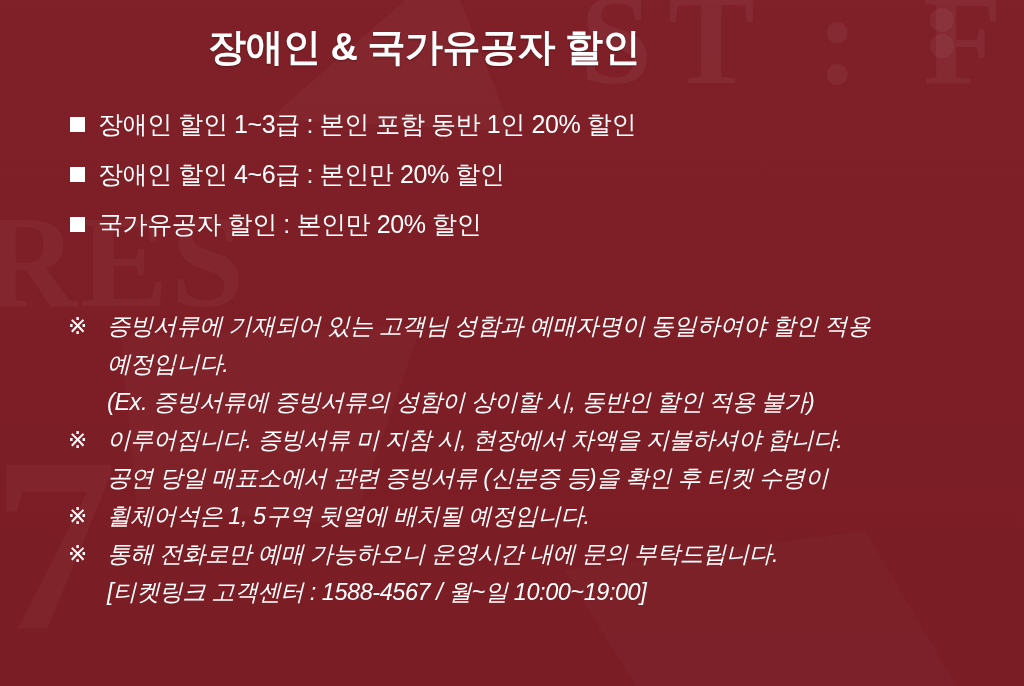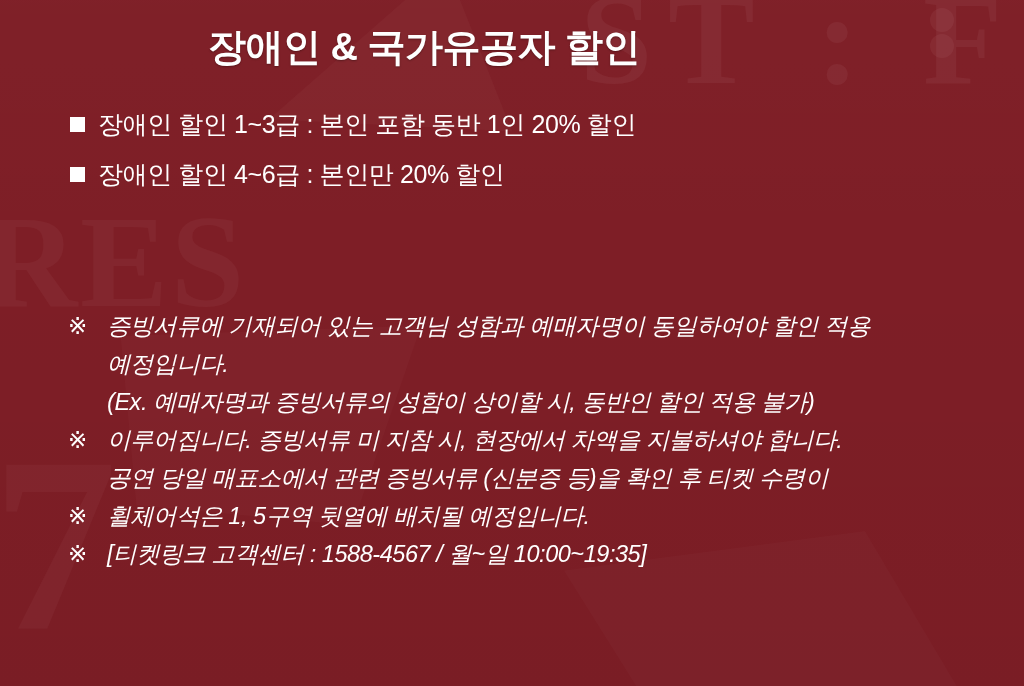--- a/index.html
+++ b/index.html
@@ -226,30 +226,34 @@
 
     <ul class="bullet-list">
       <li class="bullet-item">
         <span class="bullet-marker"></span>
         <span class="bullet-text">장애인 할인 1~3급 : 본인 포함 동반 1인 20% 할인</span>
       </li>
       <li class="bullet-item">
         <span class="bullet-marker"></span>
         <span class="bullet-text">장애인 할인 4~6급 : 본인만 20% 할인</span>
       </li>
+      <li class="bullet-item">
+        <span class="bullet-marker"></span>
+        <span class="bullet-text">국가유공자 할인 : 본인만 20% 할인</span>
+      </li>
     </ul>
 
     <div class="notes">
 
       <div class="note">
         <span class="note-mark">※</span>
         <div class="note-lines">
           <div class="note-line">증빙서류에 기재되어 있는 고객님 성함과 예매자명이 동일하여야 할인 적용</div>
           <div class="note-line">예정입니다.</div>
-          <div class="note-line">(Ex. 예매자명과 증빙서류의 성함이 상이할 시, 동반인 할인 적용 불가)</div>
+          <div class="note-line">(Ex. 증빙서류에 증빙서류의 성함이 상이할 시, 동반인 할인 적용 불가)</div>
         </div>
       </div>
 
       <div class="note">
         <span class="note-mark">※</span>
         <div class="note-lines">
           <div class="note-line">이루어집니다. 증빙서류 미 지참 시, 현장에서 차액을 지불하셔야 합니다.</div>
           <div class="note-line">공연 당일 매표소에서 관련 증빙서류 (신분증 등)을 확인 후 티켓 수령이</div>
         </div>
       </div>
@@ -257,19 +261,20 @@
       <div class="note">
         <span class="note-mark">※</span>
         <div class="note-lines">
           <div class="note-line">휠체어석은 1, 5구역 뒷열에 배치될 예정입니다.</div>
         </div>
       </div>
 
       <div class="note">
         <span class="note-mark">※</span>
         <div class="note-lines">
-          <div class="note-line">[티켓링크 고객센터 : 1588-4567 / 월~일 10:00~19:35]</div>
+          <div class="note-line">통해 전화로만 예매 가능하오니 운영시간 내에 문의 부탁드립니다.</div>
+          <div class="note-line">[티켓링크 고객센터 : 1588-4567 / 월~일 10:00~19:00]</div>
         </div>
       </div>
 
     </div>
   </div>
 </div>
 
 </body></html>

